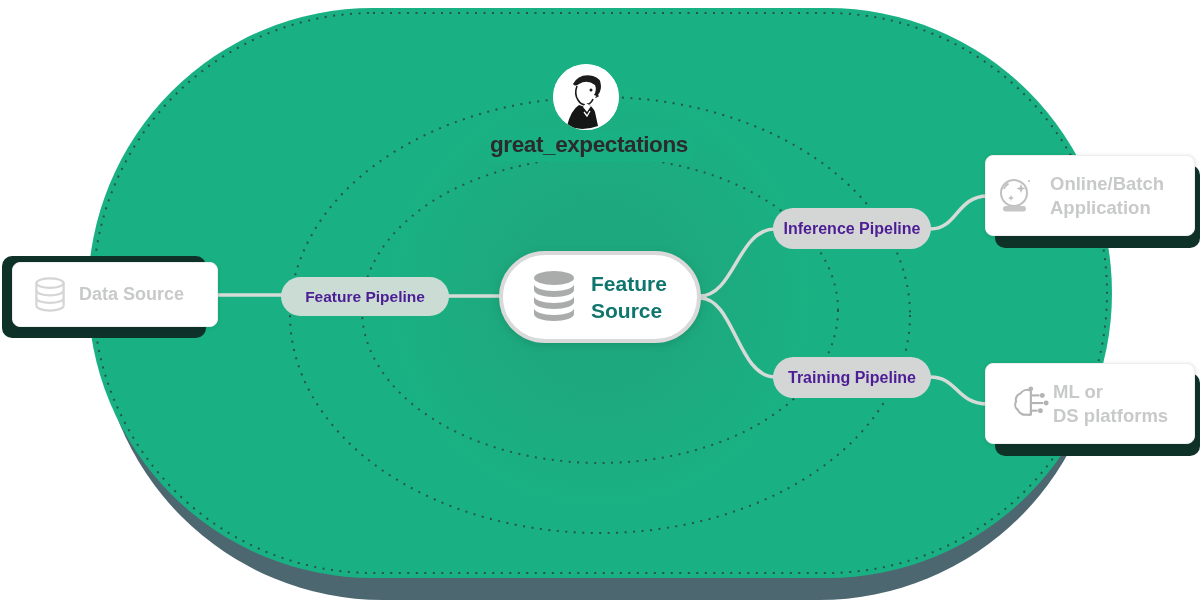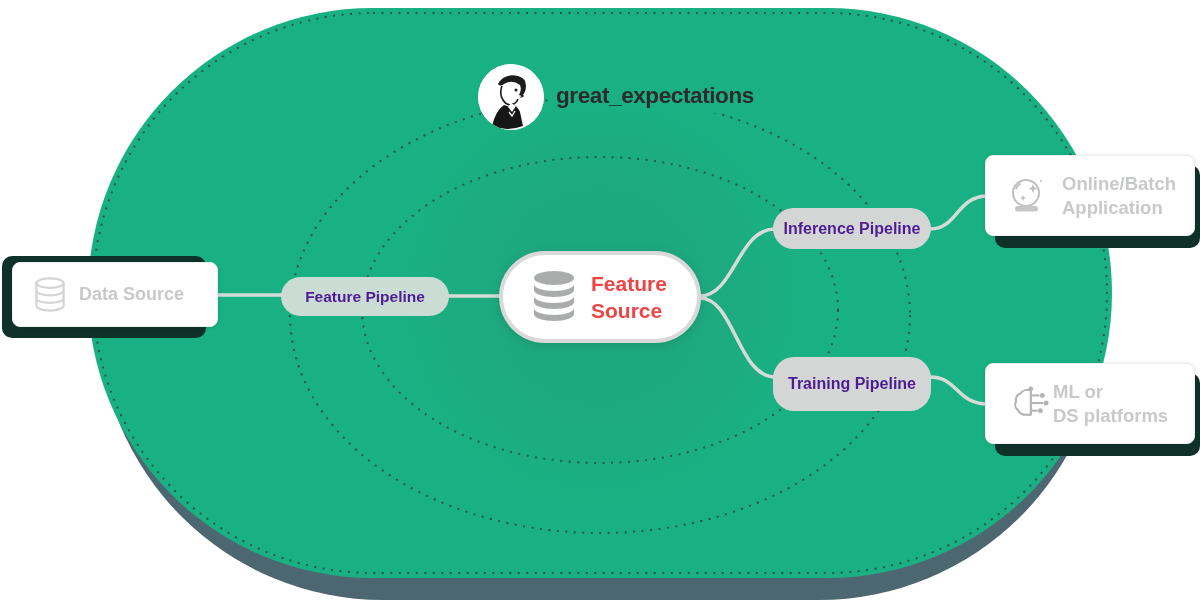--- a/index.html
+++ b/index.html
@@ -28,37 +28,37 @@
   #data-source{left:12px;top:262px;width:206px;height:65px;padding-left:20px;gap:12px;font-size:18px;text-align:right;}
   #data-source-shadow{left:2px;top:256px;width:204px;height:82px;}
 
   
   .pill{position:absolute;display:flex;align-items:center;justify-content:center;
     color:#4c1d95;font-weight:bold;z-index:5;}
   #feature-pipeline{left:281px;top:277px;width:168px;height:39px;border-radius:20px;
     background:#cbdcd4;font-size:15.5px;}
   #inference-pipeline{left:773px;top:208px;width:158px;height:41px;border-radius:21px;
     background:#d4d6d5;font-size:16px;}
-  #training-pipeline{left:773px;top:357px;width:158px;height:54px;border-radius:21px;
+  #training-pipeline{left:773px;top:357px;width:158px;height:41px;border-radius:21px;
     background:#d4d6d5;font-size:16px;}
 
   
   #feature-store{left:499px;top:251px;width:202px;height:92px;border-radius:46px;
     background:#ffffff;border:4px solid #d9d9d9;padding-left:28px;gap:14px;
     box-shadow:0 2px 8px rgba(10,60,45,.18);}
-  #feature-store .label{font-size:21px;font-weight:bold;color:#ef4444;line-height:1.3;}
+  #feature-store .label{font-size:21px;font-weight:bold;color:#0f766e;line-height:1.3;}
 
   
-  #online-batch{left:985px;top:155px;width:210px;height:81px;padding-left:20px;gap:14px;font-size:18.5px;}
+  #online-batch{left:985px;top:155px;width:210px;height:81px;padding-left:8px;gap:14px;font-size:18.5px;}
   #online-batch-shadow{left:995px;top:165px;width:205px;height:83px;}
   #ml-ds{left:985px;top:363px;width:210px;height:81px;padding-left:20px;gap:3px;font-size:18.5px;}
   #ml-ds-shadow{left:995px;top:373px;width:205px;height:83px;}
 
   
-  #logo{position:absolute;left:478px;top:64px;display:flex;align-items:center;z-index:6;}
+  #logo{position:absolute;left:478px;top:64px;display:flex;align-items:center;z-index:6;flex-direction:column;}
   #logo-circle{width:66px;height:66px;border-radius:50%;background:#ffffff;overflow:hidden;
     display:flex;align-items:center;justify-content:center;}
   #logo-text{margin-left:10px;font-size:22.5px;font-weight:600;color:#2b2b2b;letter-spacing:-0.4px;
     background:#19b183;padding:2px 6px 4px 2px;}
 </style>
 </head>
 <body>
 
 <div id="stage">
 

